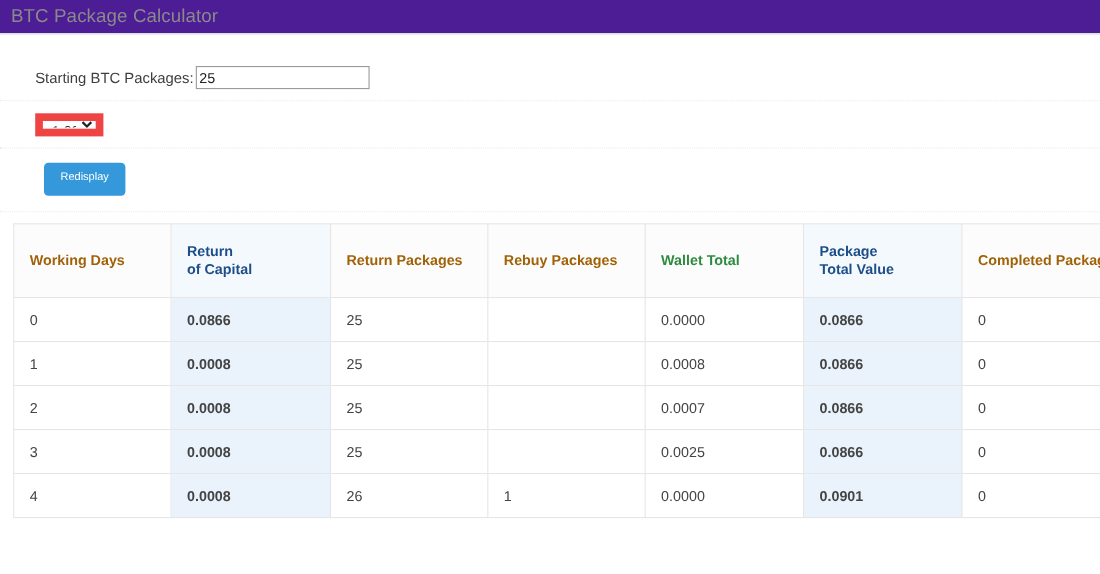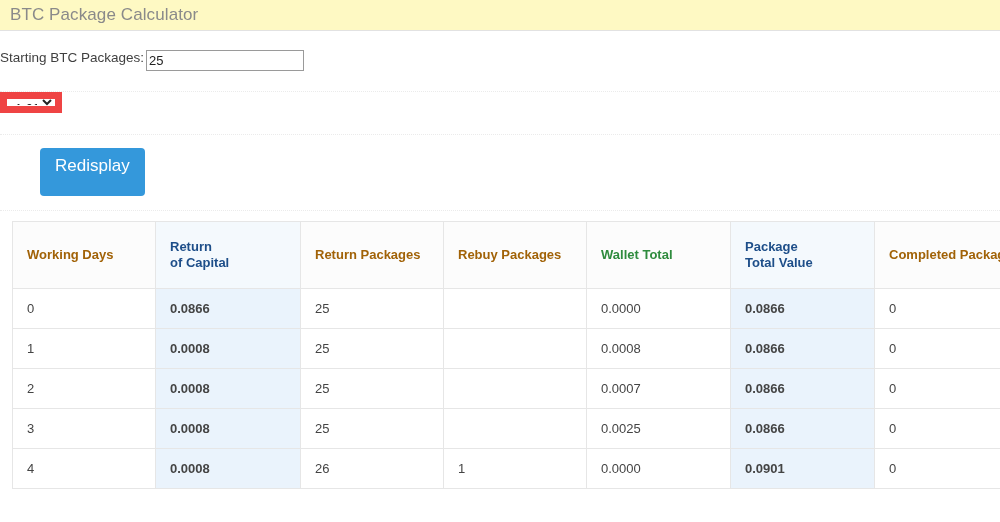--- a/index.html
+++ b/index.html
@@ -12,21 +12,21 @@
     background: #ffffff;
     font-family: "Liberation Sans", "DejaVu Sans", sans-serif;
     font-size: 13px;
     color: #333333;
     overflow: hidden;
   }
 
   
   .titlebar {
     height: 31px;
-    background: #fef9c3;
+    background: #4c1d95;
     border-bottom: 1px solid #e2e2e2;
     display: flex;
     align-items: center;
     padding: 0 0 0 10px;
     box-sizing: border-box;
   }
   .titlebar .title {
     font-size: 17px;
     color: #8a8a8a;
     font-weight: 400;
@@ -34,23 +34,24 @@
     white-space: nowrap;
   }
 
   
   .form-area {
     padding: 0;
     margin: 0;
   }
   .form-row {
     display: flex;
-    align-items: flex-start;
+    align-items: center;
     height: 43px;
     border-bottom: 1px dotted #ebebeb;
+    padding-left: 32px;
     box-sizing: border-box;
   }
   .form-row.first {
     height: 42px;
     margin-top: 19px;
   }
   .form-label {
     color: #3f3f3f;
     font-size: 13.5px;
     white-space: nowrap;
@@ -93,22 +94,22 @@
     padding-top: 13px;
     padding-bottom: 14px;
     border-bottom: 1px dotted #ebebeb;
   }
   button.redisplay {
     background: #3498db;
     color: #ffffff;
     border: none;
     border-radius: 4px;
     font-family: "Liberation Sans", sans-serif;
-    font-size: 17px;
-    padding: 9px 15px 22px 15px;
+    font-size: 10px;
+    padding: 9px 15px 11px 15px;
     cursor: pointer;
     line-height: 1;
     text-align: right;
   }
 
   
   .table-wrap {
     margin: 10px 12px 0 12px;
   }
   table.grid {

